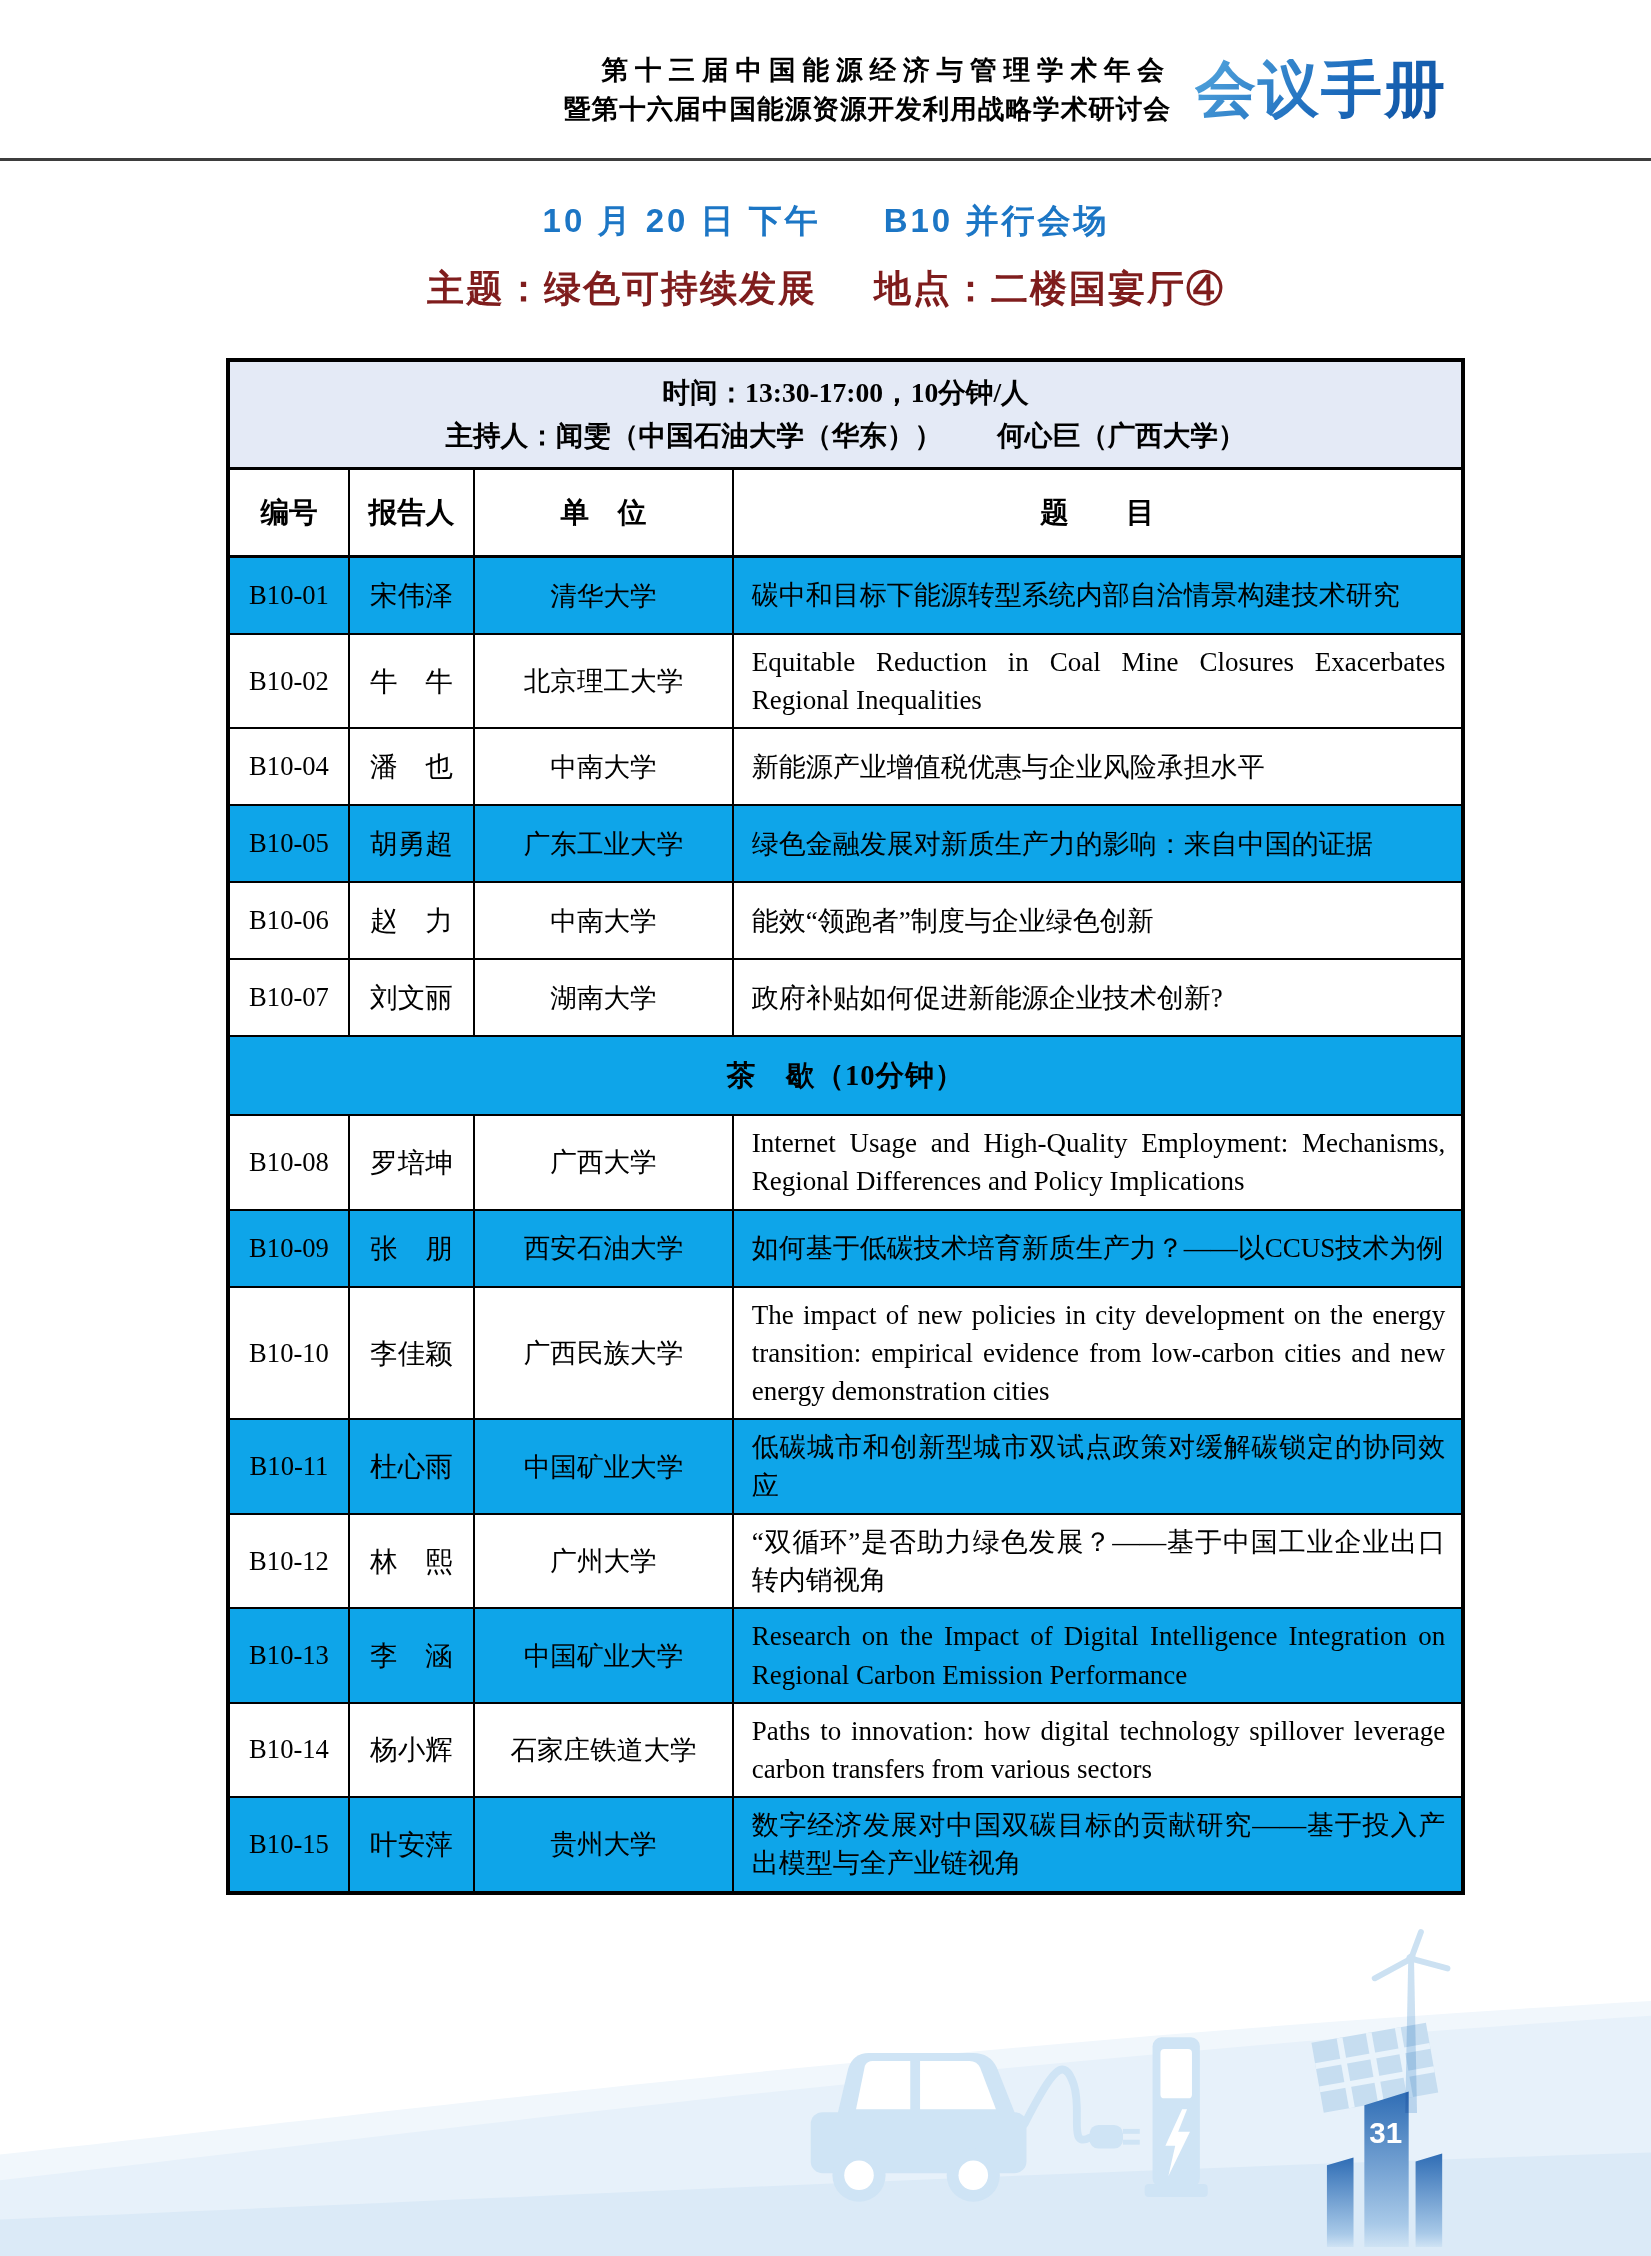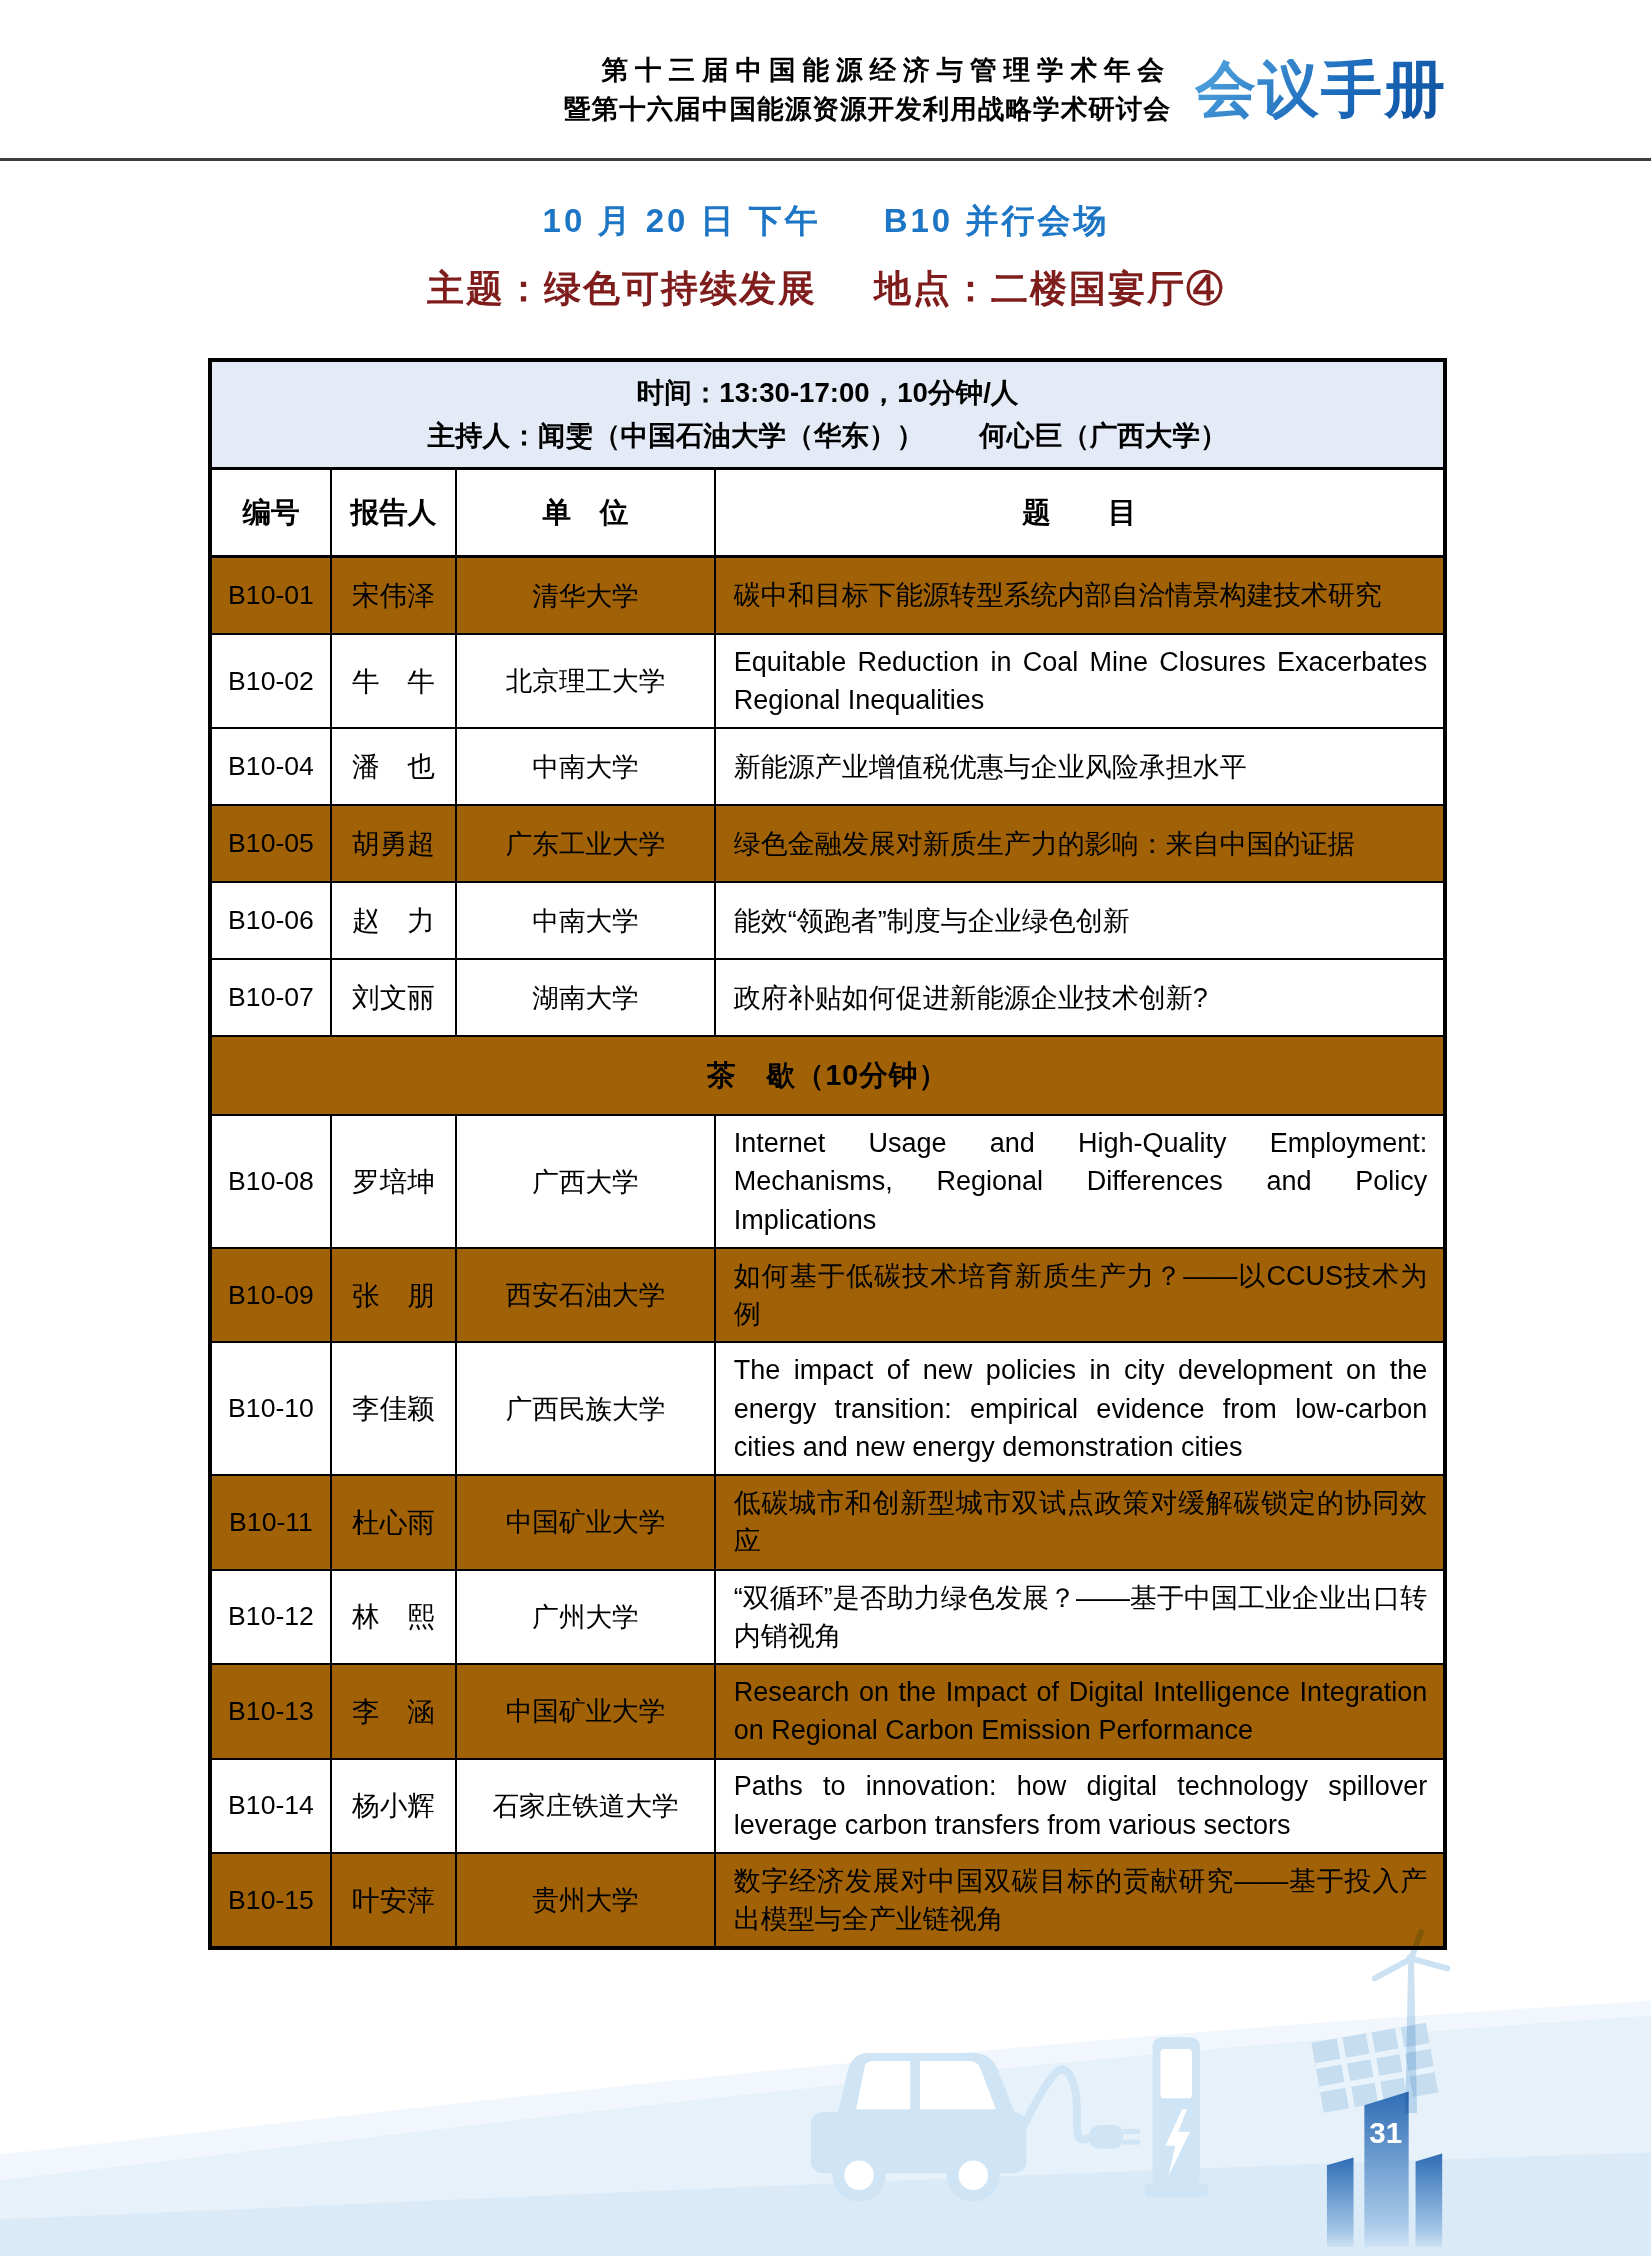--- a/index.html
+++ b/index.html
@@ -41,38 +41,38 @@
   .session-subtitle {
     position:absolute; top:264px; left:0; width:1652px;
     text-align:center; font-family:"Liberation Sans", sans-serif;
     font-weight:bold; font-size:37px; color:#7f1d1d; z-index:4;
     letter-spacing:2px;
   }
   .session-subtitle .gap { display:inline-block; width:57px; }
 
   
   .schedule-table {
-    position:absolute; left:209px; top:359px; width:1237px;
+    position:absolute; left:227px; top:359px; width:1237px;
     border-collapse:collapse; z-index:2;
-    font-family:Liberation Sans, sans-serif;
+    font-family:Liberation Serif, serif;
   }
   .schedule-table td, .schedule-table th {
     border:2px solid #000; vertical-align:middle; background:#fff;
   }
   .schedule-table { border:3px solid #000; outline:1px solid #000; }
   tr.r-info td {
     background:#e4eaf6; text-align:center; font-weight:bold; font-size:27.6px;
     padding:9.9px 5.9px; border-bottom:3.9px solid #000; line-height:1.55;
   }
   tr.r-cols th {
     font-size:28.6px; font-weight:bold; text-align:center; height:83px;
     border-bottom:3px solid #000000;
   }
   tr.r-entry { height:77px; }
-  tr.shaded td { background:#a16207; }
+  tr.shaded td { background:#0ea5e9; }
   td.cell-id { text-align:center; font-size:26.6px; width:116px; }
   td.cell-speaker { text-align:center; font-size:27.6px; width:121px; }
   td.cell-affil { text-align:center; font-size:26.6px; width:255px;margin-left:22px; }
   td.cell-title {
     font-size:27px; line-height:1.42; text-align:justify;
     padding:7.9px 15.8px 7.9px 17.7px;
   }
   td.cell-banner {
     text-align:center; font-weight:bold; font-size:28.6px; height:75px;
     letter-spacing:1px;

